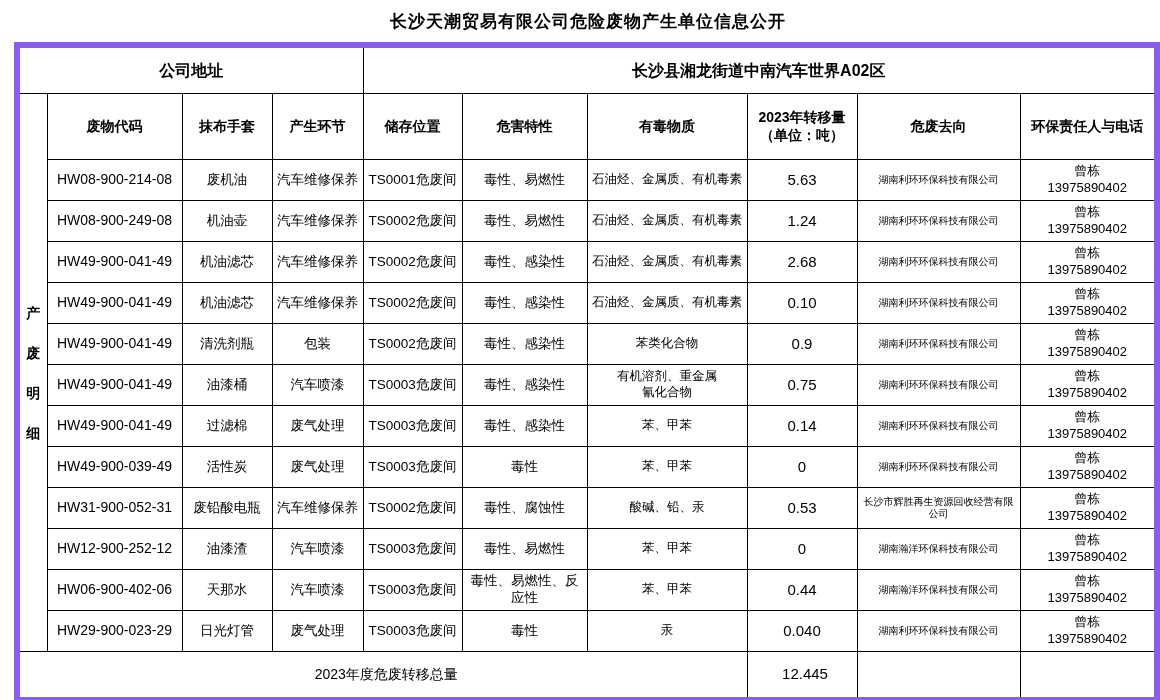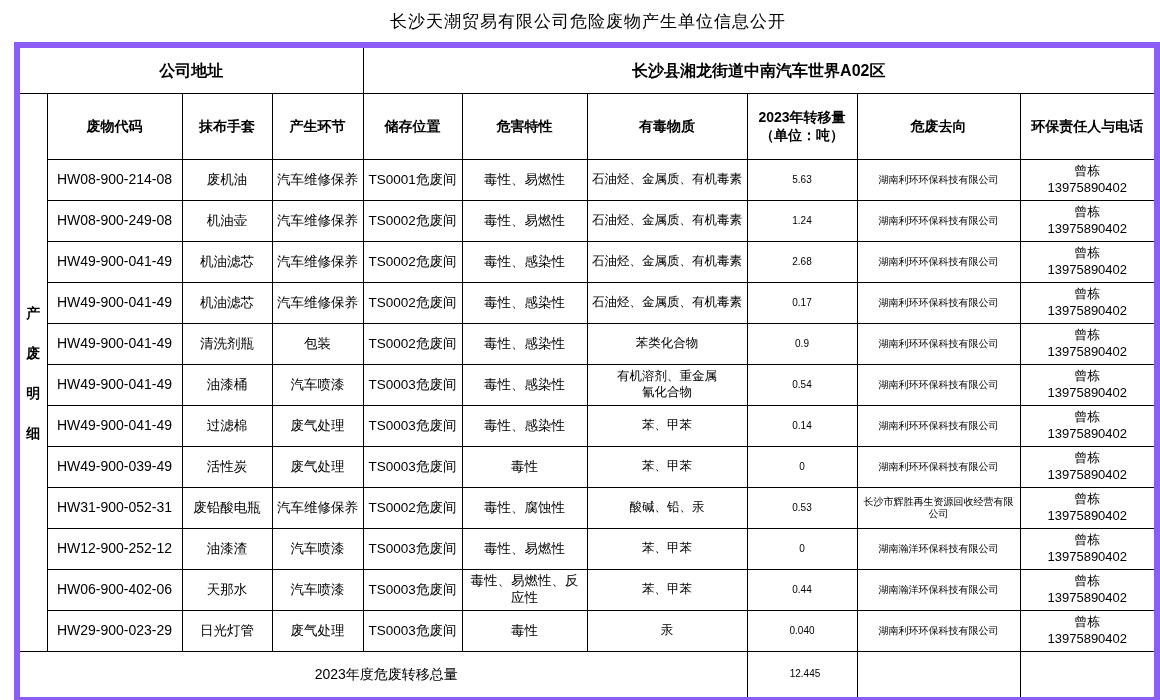--- a/index.html
+++ b/index.html
@@ -1,29 +1,29 @@
 <!DOCTYPE html>
 <html><head>
 <meta charset="utf-8">
 <style>
   html,body{margin:0;padding:0;background:#ffffff;}
   body{font-family:"Liberation Sans","DejaVu Sans",sans-serif;color:#000;}
   .page{width:1160px;height:700px;background:#fff;overflow:hidden;}
-  .title{text-align:center;font-weight:normal;font-size:17px;padding:10px 0 9px 16px;letter-spacing:1px;}
+  .title{text-align:center;font-weight:bold;font-size:17px;padding:10px 0 9px 16px;letter-spacing:1px;}
   table.main{border-collapse:collapse;table-layout:fixed;width:1140px;margin-left:14px;border:6px solid #8b5cf6;}
   td{border:1px solid #000;text-align:center;vertical-align:middle;padding:1px 2px;
      font-size:13.5px;line-height:1.25;white-space:pre-line;overflow:hidden;word-break:break-all;}
   .addr-row td{height:43px;font-weight:bold;font-size:16px;}
   .head-row td{height:63px;font-weight:bold;font-size:14px;}
   .side-label{font-weight:bold;font-size:15px;line-height:40px;padding:0;letter-spacing:0;}
   .data-row{height:41px;}
   .code{font-size:14px;}
   .toxic{font-size:12.5px;}
   .dest{font-size:10px;}
-  .num{font-size:10px;}
+  .num{font-size:15px;}
   .contact{font-size:13px;line-height:1.3;}
   .foot-row td{height:43px;padding-left:8px;}
   .foot-label{font-size:14px;}
 </style>
 </head>
 <body>
 
 <div class="page">
   <div class="title">长沙天潮贸易有限公司危险废物产生单位信息公开</div>
 
@@ -101,21 +101,21 @@
 13975890402</td>
   </tr>
 
   <tr class="data-row">
     <td class="code">HW49-900-041-49</td>
     <td>机油滤芯</td>
     <td>汽车维修保养</td>
     <td>TS0002危废间</td>
     <td>毒性、感染性</td>
     <td class="toxic">石油烃、金属质、有机毒素</td>
-    <td class="num">0.17</td>
+    <td class="num">0.10</td>
     <td class="dest">湖南利环环保科技有限公司</td>
     <td class="contact">曾栋
 13975890402</td>
   </tr>
 
   <tr class="data-row">
     <td class="code">HW49-900-041-49</td>
     <td>清洗剂瓶</td>
     <td>包装</td>
     <td>TS0002危废间</td>
@@ -128,21 +128,21 @@
   </tr>
 
   <tr class="data-row">
     <td class="code">HW49-900-041-49</td>
     <td>油漆桶</td>
     <td>汽车喷漆</td>
     <td>TS0003危废间</td>
     <td>毒性、感染性</td>
     <td class="toxic">有机溶剂、重金属
 氰化合物</td>
-    <td class="num">0.54</td>
+    <td class="num">0.75</td>
     <td class="dest">湖南利环环保科技有限公司</td>
     <td class="contact">曾栋
 13975890402</td>
   </tr>
 
   <tr class="data-row">
     <td class="code">HW49-900-041-49</td>
     <td>过滤棉</td>
     <td>废气处理</td>
     <td>TS0003危废间</td>

